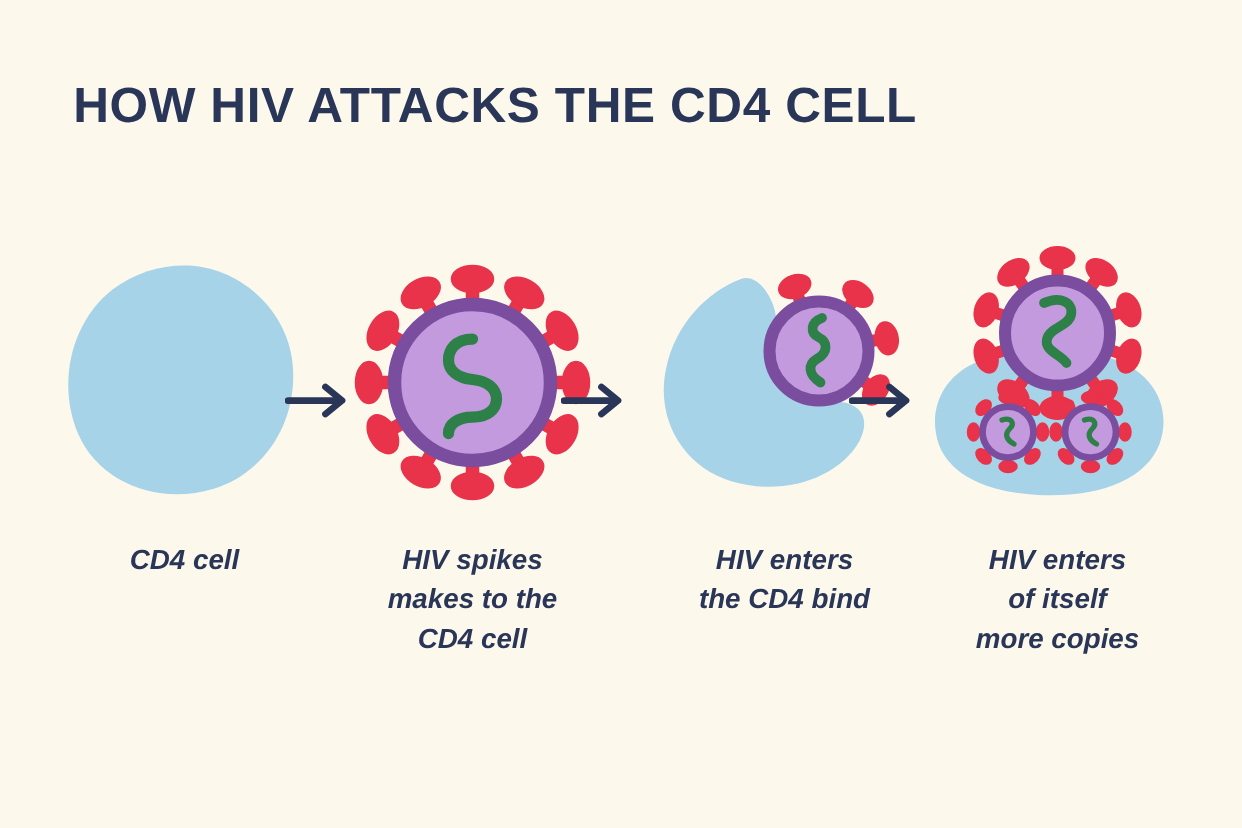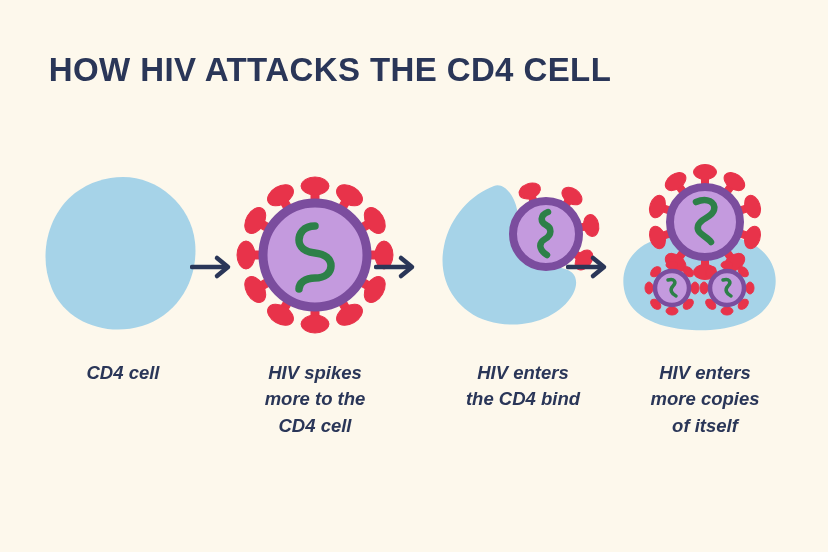--- a/index.html
+++ b/index.html
@@ -171,21 +171,21 @@
               <rect x="91" y="24" width="8" height="22" rx="4"></rect>
               <ellipse cx="95" cy="26" rx="14" ry="9"></ellipse>
             </g>
           </g>
           <circle cx="95" cy="95" r="52" fill="#c49ade" stroke="#7b4d9e" stroke-width="9"></circle>
           <path d="M95 66 C83 66 79 74 79 80 C79 87 85 92 95 93 C105 94 111 99 111 106 C111 113 105 118 95 118 C85 118 79 123 79 129" fill="none" stroke="#2d8048" stroke-width="7.5" stroke-linecap="round"></path>
         </svg>
       </div>
       <div class="step-label">
         <span>HIV spikes</span>
-        <span>more to the</span>
+        <span>makes to the</span>
         <span>CD4 cell</span>
       </div>
     </div>
 
     <div class="arrow" id="arrow-2">
       <svg viewBox="0 0 46 30" xmlns="http://www.w3.org/2000/svg">
         <line x1="2" y1="15" x2="34" y2="15" stroke="#2a3658" stroke-width="4.5" stroke-linecap="round"></line>
         <polyline points="27,6 38,15 27,24" fill="none" stroke="#2a3658" stroke-width="4.5" stroke-linecap="round" stroke-linejoin="round"></polyline>
       </svg>
     </div>
@@ -352,19 +352,19 @@
                 <ellipse cx="117" cy="105" rx="6" ry="4"></ellipse>
               </g>
             </g>
             <circle cx="117" cy="128" r="17" fill="#c49ade" stroke="#7b4d9e" stroke-width="4.5"></circle>
             <path d="M113 120 C119 118 122 122 118 126 C114 130 117 134 121 136" fill="none" stroke="#2d8048" stroke-width="3.5" stroke-linecap="round"></path>
           </g>
         </svg>
       </div>
       <div class="step-label">
         <span>HIV enters</span>
+        <span>of itself</span>
         <span>more copies</span>
-        <span>of itself</span>
       </div>
     </div>
 
   </div>
 </div>
 
 </body></html>

